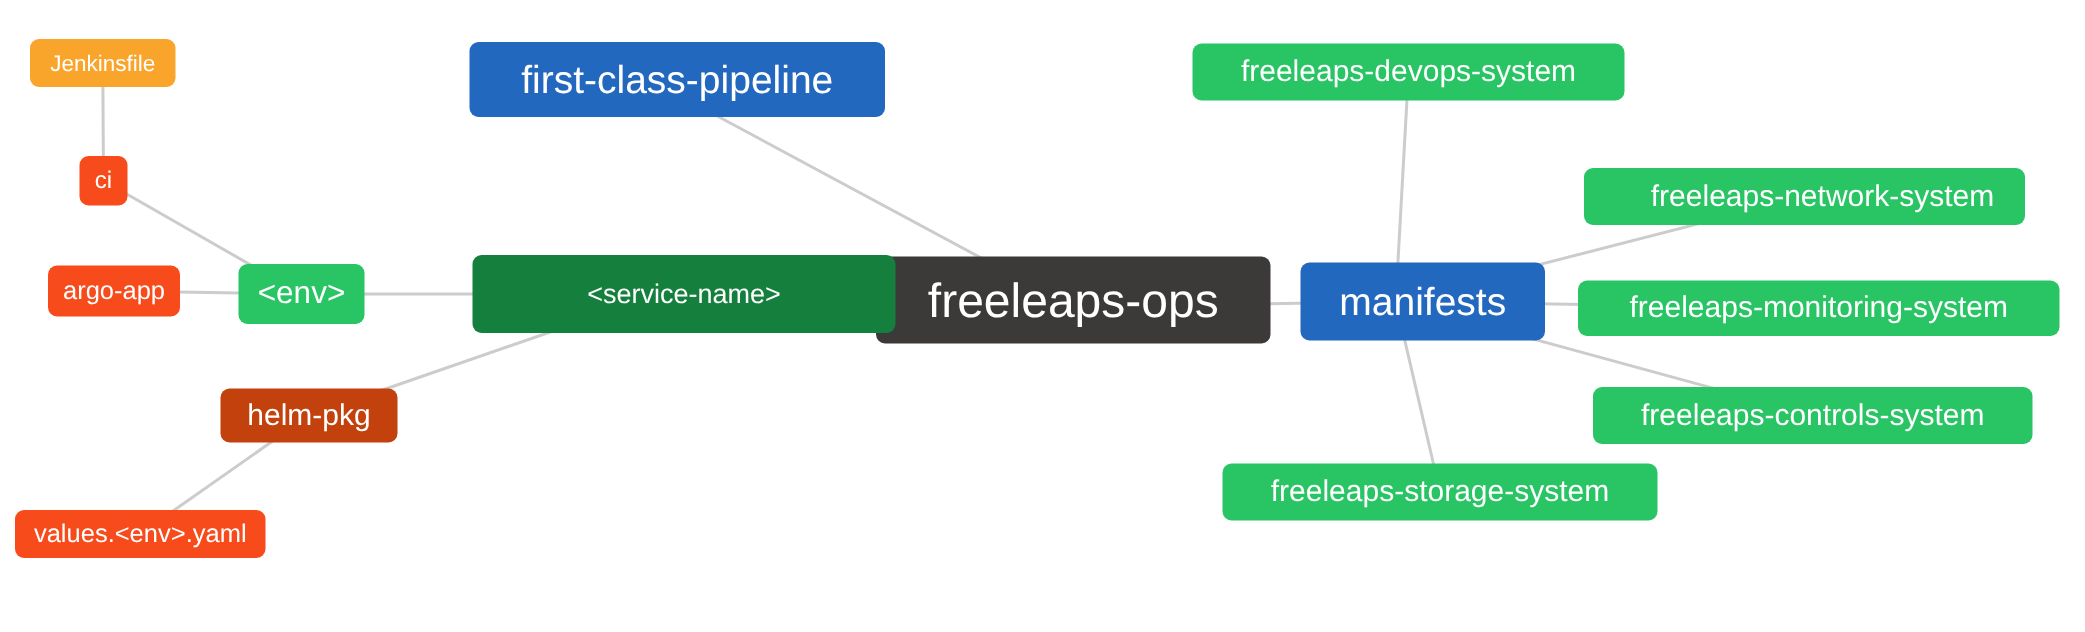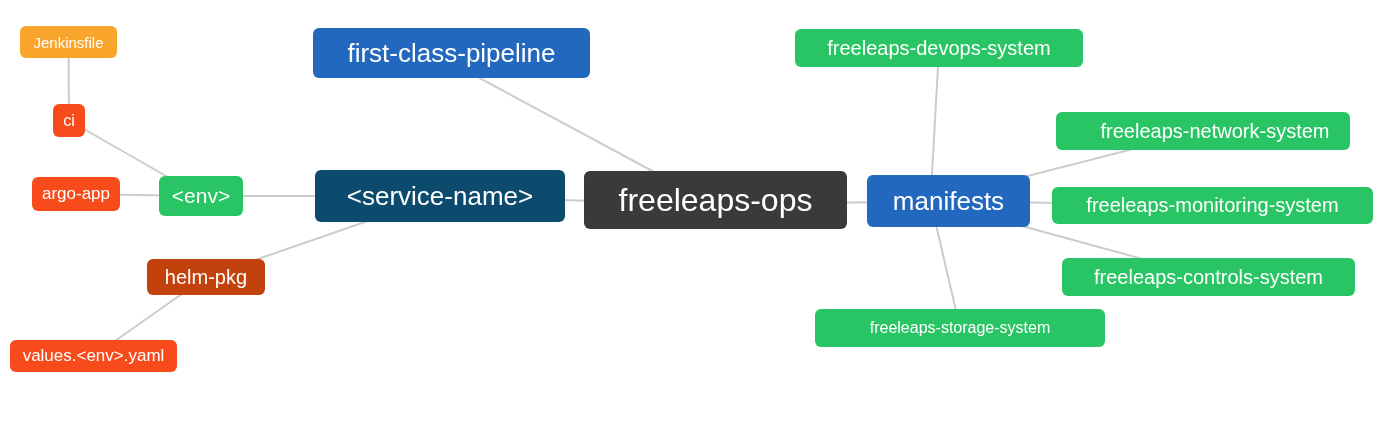--- a/index.html
+++ b/index.html
@@ -57,21 +57,21 @@
       <line x1="930.5" y1="201" x2="1208.5" y2="277" stroke="#CCCCCC" stroke-width="2"></line>
       <line x1="930.5" y1="201" x2="960" y2="328" stroke="#CCCCCC" stroke-width="2"></line>
     </svg>
   <div id="node-layer">
       <div class="node" style="left: 584px; top: 171px; width: 263px; height: 58px; background: rgb(60, 57, 57); font-size: 32px;">
         <span>freeleaps-ops</span>
       </div>
       <div class="node" style="left: 313px; top: 28px; width: 277px; height: 50px; background: rgb(35, 104, 191); font-size: 26px;">
         <span>first-class-pipeline</span>
       </div>
-      <div class="node" style="left: 315px; top: 170px; width: 250px; height: 52px; background: #0c4a6e; font-size: 26px;">
+      <div class="node" style="left: 315px; top: 170px; width: 282px; height: 52px; background: #15803d; font-size: 18px;">
         <span>&lt;service-name&gt;</span>
       </div>
       <div class="node" style="left: 849px; top: 175px; width: 163px; height: 52px; background: rgb(35, 104, 191); font-size: 26px; margin-left: 18px;">
         <span>manifests</span>
       </div>
       <div class="node" style="left: 159px; top: 176px; width: 84px; height: 40px; background: rgb(41, 197, 101); font-size: 21px;">
         <span>&lt;env&gt;</span>
       </div>
       <div class="node" style="left: 147px; top: 259px; width: 118px; height: 36px; background: #c2410c; font-size: 20px;">
         <span>helm-pkg</span>
@@ -93,17 +93,17 @@
       </div>
       <div class="node" style="left: 1056px; top: 112px; width: 294px; height: 38px; background: rgb(41, 197, 101); font-size: 20px; padding-left: 24px;">
         <span>freeleaps-network-system</span>
       </div>
       <div class="node" style="left: 1052px; top: 187px; width: 321px; height: 37px; background: rgb(41, 197, 101); font-size: 20px;">
         <span>freeleaps-monitoring-system</span>
       </div>
       <div class="node" style="left: 1062px; top: 258px; width: 293px; height: 38px; background: rgb(41, 197, 101); font-size: 20px;">
         <span>freeleaps-controls-system</span>
       </div>
-      <div class="node" style="left: 815px; top: 309px; width: 290px; height: 38px; background: rgb(41, 197, 101); font-size: 16px; text-align: right;">
+      <div class="node" style="left: 815px; top: 309px; width: 290px; height: 38px; background: rgb(41, 197, 101); font-size: 20px; text-align: right;">
         <span>freeleaps-storage-system</span>
       </div>
     </div>
 </div>
 
 </body></html>

